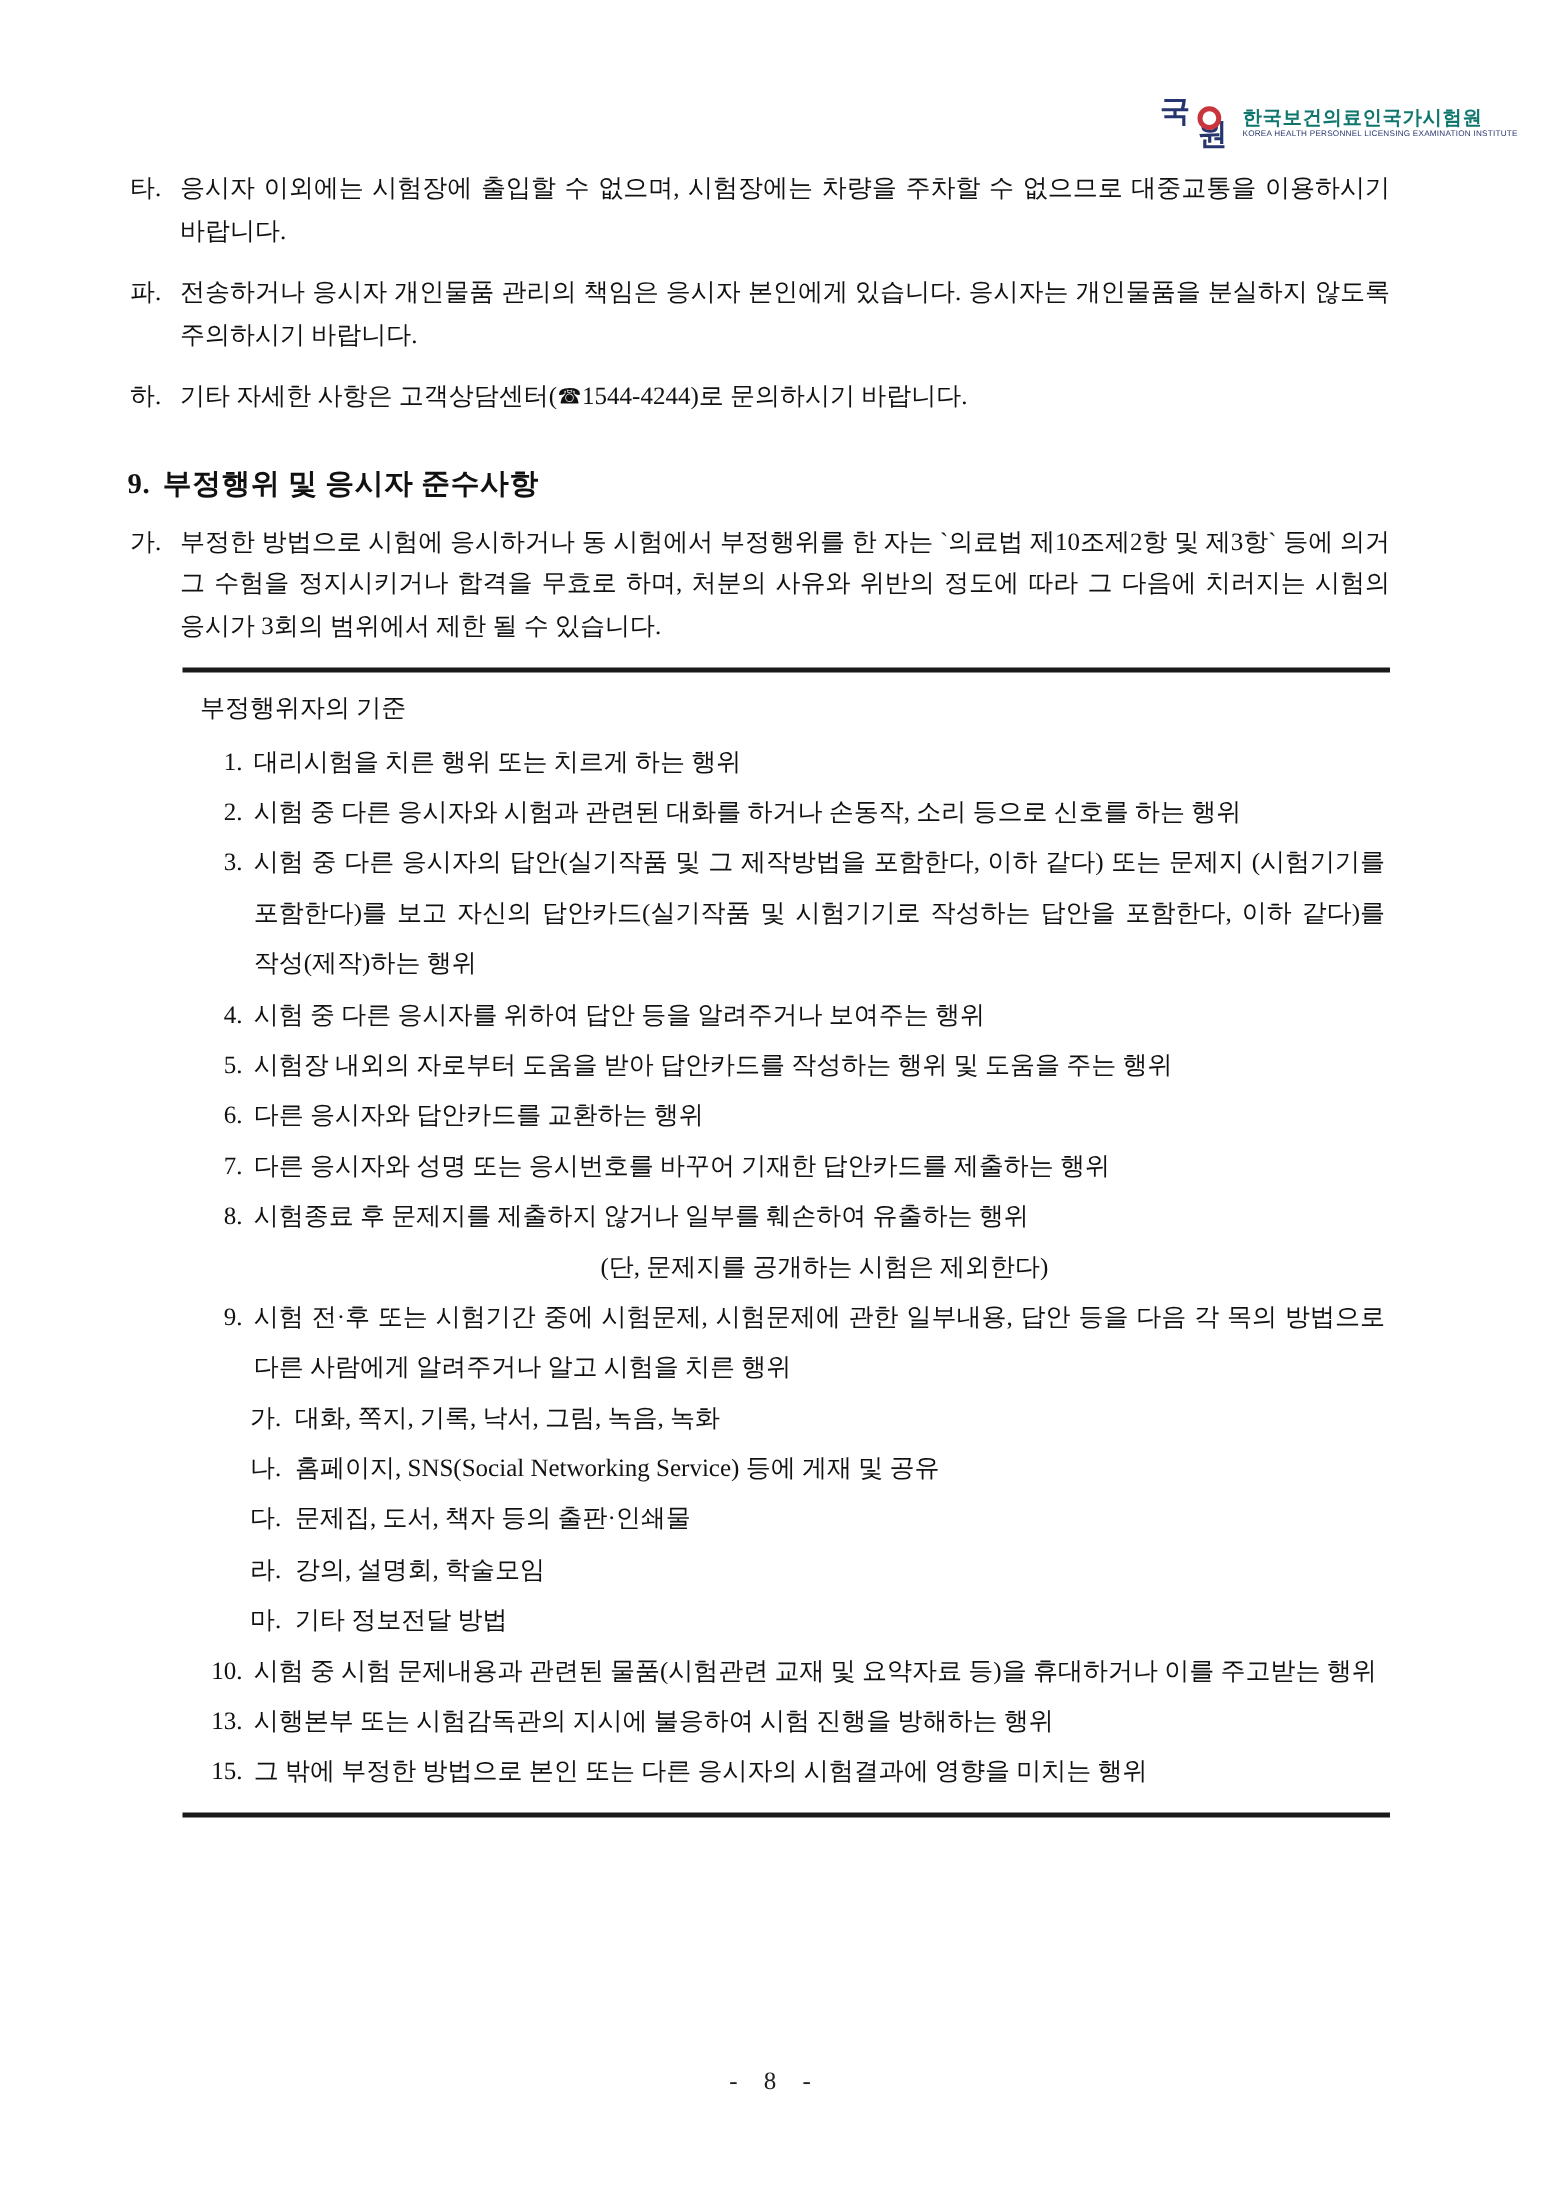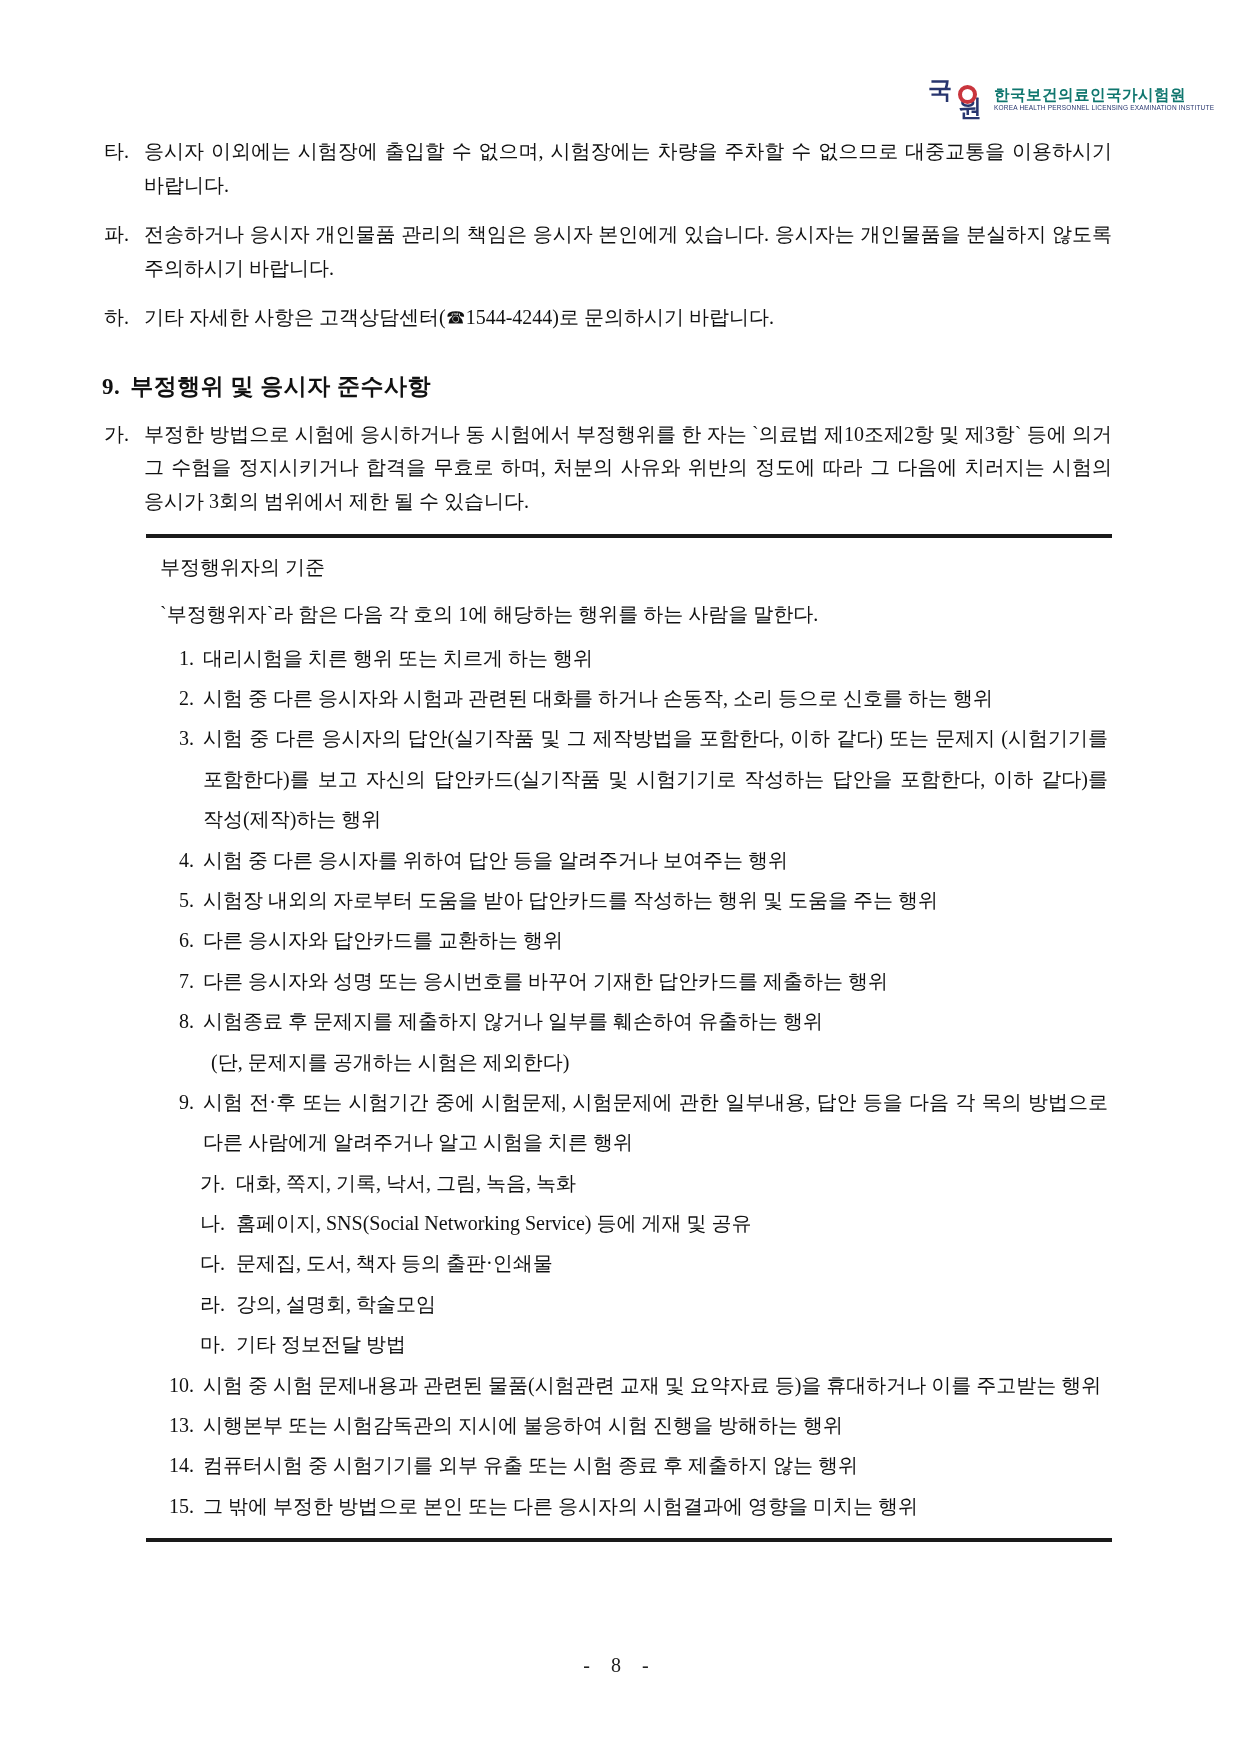--- a/index.html
+++ b/index.html
@@ -110,20 +110,21 @@
   .citem .num{
     flex:0 0 34px;
     text-align:right;
     padding-right:9px;
     white-space:nowrap;
   }
   .citem .txt{flex:1;text-align:justify;}
   .citem-note{
     margin-left:51px;
     line-height:2.02;
+    text-align:center;
   }
   .subitem{
     display:flex;
     margin-left:40px;
     line-height:2.02;
   }
   .subitem .slbl{flex:0 0 36px;}
   .subitem .stxt{flex:1;}
   
   .footer{
@@ -174,21 +175,20 @@
       <span>부정행위 및 응시자 준수사항</span>
     </div>
 
     <div class="section-item">
       <span class="lbl">가.</span>
       <span class="txt">부정한 방법으로 시험에 응시하거나 동 시험에서 부정행위를 한 자는 `의료법 제10조제2항 및 제3항` 등에 의거 그 수험을 정지시키거나 합격을 무효로 하며, 처분의 사유와 위반의 정도에 따라 그 다음에 치러지는 시험의 응시가 3회의 범위에서 제한 될 수 있습니다.</span>
     </div>
 
     <div class="criteria-box">
       <div class="box-title">부정행위자의 기준</div>
-      <div class="box-intro">`부정행위자`라 함은 다음 각 호의 1에 해당하는 행위를 하는 사람을 말한다.</div>
 
       <div class="box-list">
 
         <div class="citem">
           <span class="num">1.</span>
           <span class="txt">대리시험을 치른 행위 또는 치르게 하는 행위</span>
         </div>
 
         <div class="citem">
           <span class="num">2.</span>
@@ -257,24 +257,20 @@
           <span class="txt">시험 중 시험 문제내용과 관련된 물품(시험관련 교재 및 요약자료 등)을 휴대하거나 이를 주고받는 행위</span>
         </div>
 
 
 
         <div class="citem">
           <span class="num">13.</span>
           <span class="txt">시행본부 또는 시험감독관의 지시에 불응하여 시험 진행을 방해하는 행위</span>
         </div>
 
-        <div class="citem">
-          <span class="num">14.</span>
-          <span class="txt">컴퓨터시험 중 시험기기를 외부 유출 또는 시험 종료 후 제출하지 않는 행위</span>
-        </div>
 
         <div class="citem">
           <span class="num">15.</span>
           <span class="txt">그 밖에 부정한 방법으로 본인 또는 다른 응시자의 시험결과에 영향을 미치는 행위</span>
         </div>
 
       </div>
     </div>
 
   </div>

